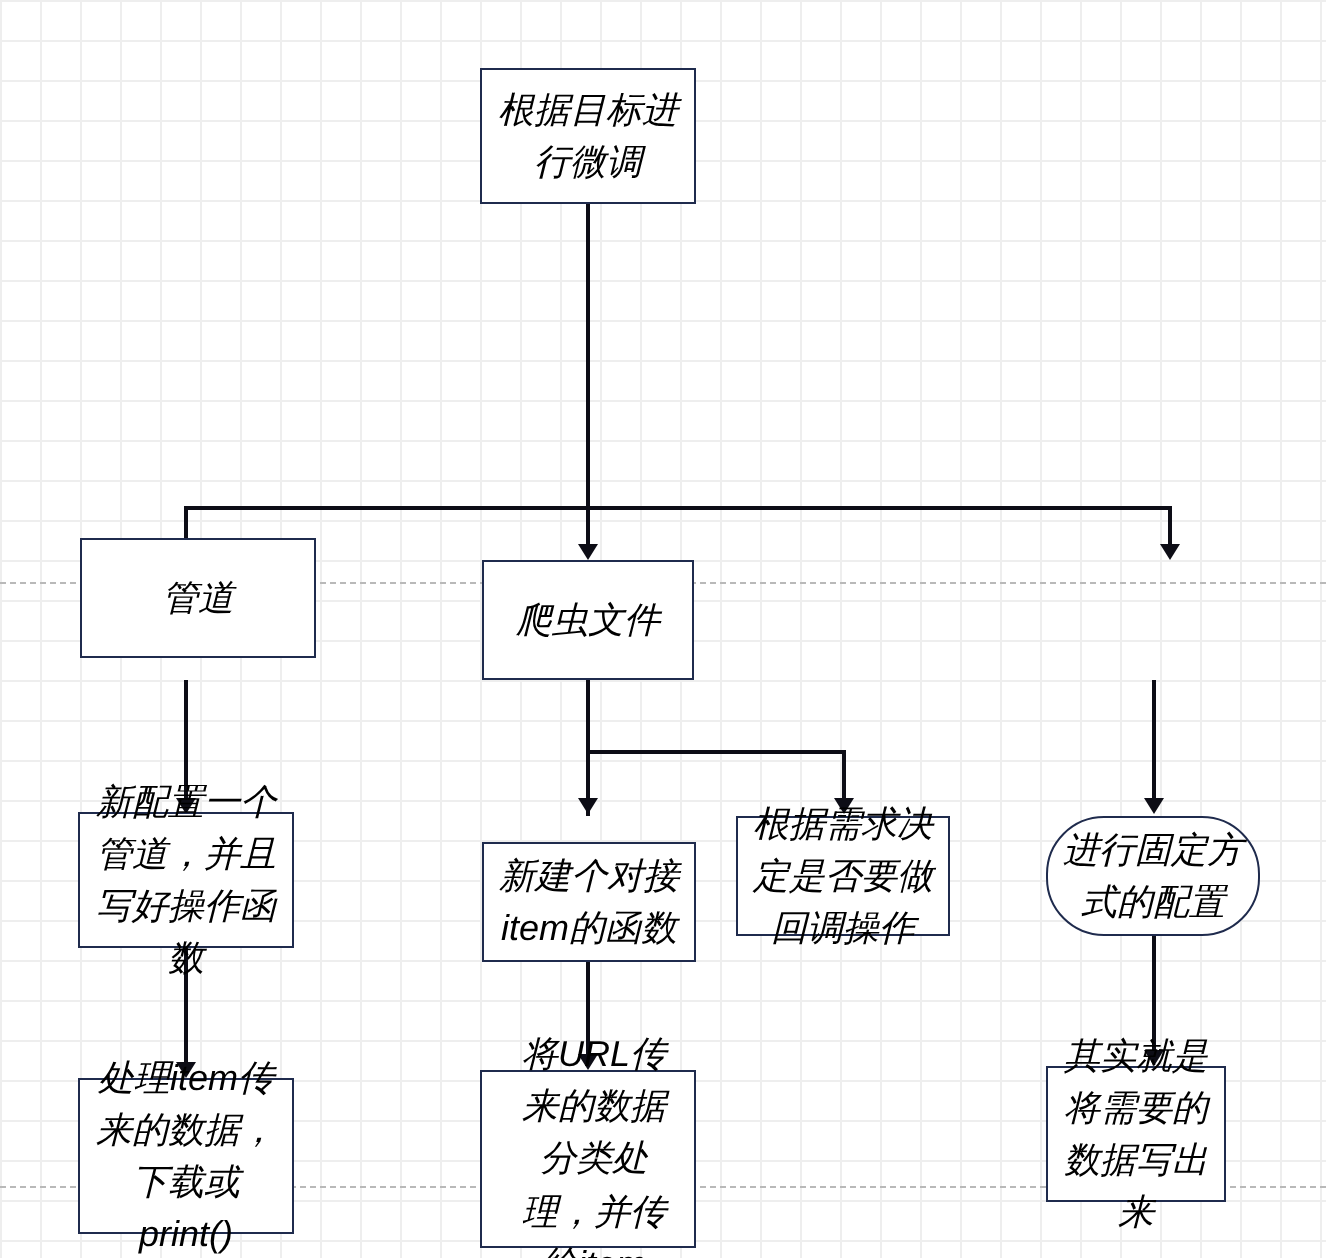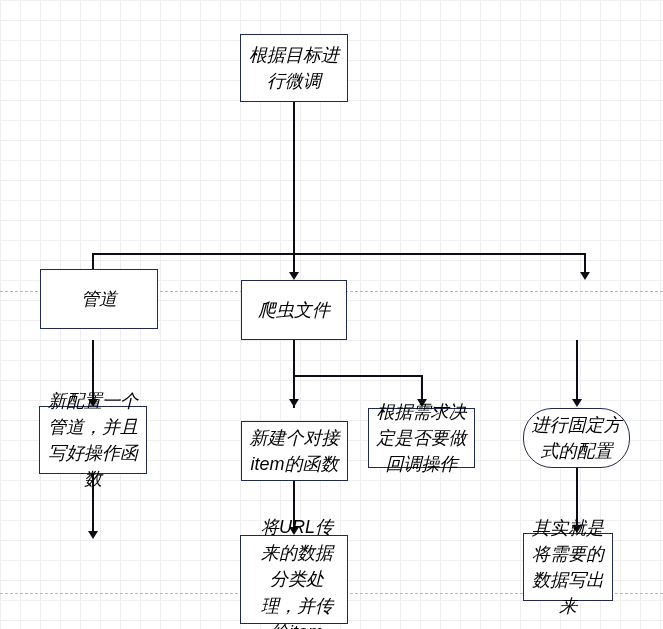--- a/index.html
+++ b/index.html
@@ -125,20 +125,23 @@
 
   <div class="edge v" style="left:92px; top:474px; height:62px;"></div>
   <div class="arrowhead" style="left:88px; top:531px;"></div>
 
   <div class="edge v" style="left:293px; top:470px; height:62px;"></div>
   <div class="arrowhead" style="left:289px; top:527px;"></div>
 
   <div class="edge v" style="left:576px; top:468px; height:62px;"></div>
   <div class="arrowhead" style="left:572px; top:525px;"></div>
 
+  <div class="node" style="left:39px; top:539px; width:108px; height:78px;">
+    <span>处理item传来的数据，下载或print()</span>
+  </div>
   <div class="node" style="left:240px; top:535px; width:108px; height:89px;padding-left:12px;">
     <span>将URL传来的数据分类处理，并传给item</span>
   </div>
   <div class="node" style="left:523px; top:533px; width:90px; height:68px;">
     <span>其实就是将需要的数据写出来</span>
   </div>
 
 </div>
 
 </body></html>

